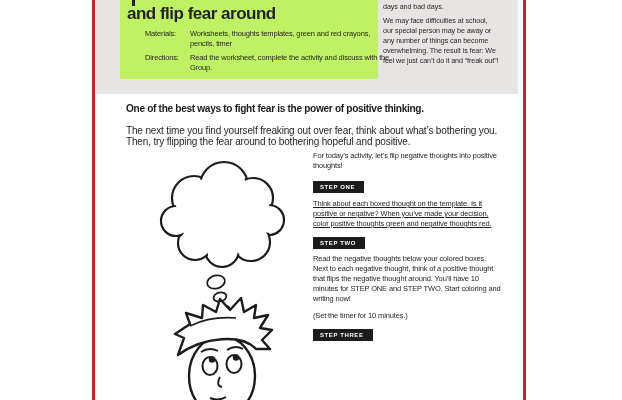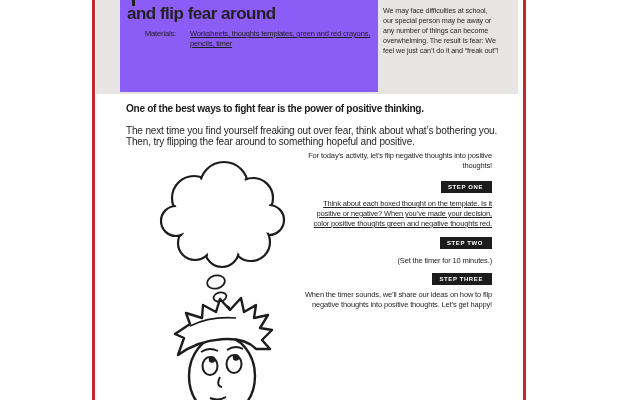--- a/index.html
+++ b/index.html
@@ -4,40 +4,40 @@
 <style>
   html,body{margin:0;padding:0;background:#ffffff;}
   .stage{
     position:relative;width:622px;height:400px;overflow:hidden;background:#ffffff;
     font-family:"Liberation Sans","DejaVu Sans",sans-serif;color:#221f20;
   }
   .rule{position:absolute;top:0;bottom:0;width:3px;background:#c9242b;}
   .rule-left{left:92px;}
   .rule-right{left:523px;}
   .top-band{position:absolute;left:96px;top:0;width:422px;height:94px;background:#e6e5e3;}
-  .header-card{position:absolute;left:120px;top:0;width:258px;height:92px;background:#8b5cf6;}
+  .header-card{position:absolute;left:120px;top:0;width:258px;height:79px;background:#bef264;}
   .cut-frag{position:absolute;left:132px;top:0;width:3px;height:6px;background:#221f20;}
   .card-title{
     position:absolute;left:7px;top:4px;font-size:17px;font-weight:600;
     letter-spacing:-0.5px;color:#221f20;white-space:nowrap;
   }
   .meta-row{position:absolute;left:25px;display:flex;font-size:7.5px;line-height:9.5px;letter-spacing:-0.15px;}
   .meta-row .lbl{width:45px;flex:0 0 45px;}
-  .meta-row .val{width:200px;text-decoration:underline;}
+  .meta-row .val{width:200px;}
   .row-materials{top:29px;}
   .row-directions{top:53px;}
   .note-col{position:absolute;left:383px;top:2px;width:116px;font-size:7.2px;line-height:10px;letter-spacing:-0.1px;color:#2a2728;}
   .note-col .para{margin-top:4px;}
   .main-heading{
     position:absolute;left:126px;top:102px;font-size:11px;font-weight:700;
     letter-spacing:-0.35px;white-space:nowrap;transform:scaleX(0.92);transform-origin:left top;color:#1e1c1d;
   }
   .intro{position:absolute;left:126px;top:126px;font-size:10px;line-height:10.5px;letter-spacing:-0.15px;white-space:nowrap;}
   .illustration{position:absolute;left:150px;top:158px;width:150px;height:242px;}
-  .right-col{position:absolute;left:304px;top:151px;width:188px;font-size:7.5px;line-height:10px;letter-spacing:-0.15px;text-align:right;}
+  .right-col{position:absolute;left:313px;top:151px;width:188px;font-size:7.5px;line-height:10px;letter-spacing:-0.15px;}
   .step-label{
     display:inline-block;background:#1c1c1c;color:#ffffff;font-size:6px;font-weight:700;
     letter-spacing:0.6px;padding:3px 9px 3px 7px;line-height:6px;
   }
   .activity-intro{margin:0;}
   .m-step1{margin-top:10px;}
   .p-step1{margin-top:6px;text-decoration:underline;}
   .m-step2{margin-top:7px;}
   .p-step2{margin-top:5px;}
   .p-note{margin-top:7px;}
@@ -52,33 +52,38 @@
   <div class="rule rule-left"></div>
   <div class="rule rule-right"></div>
   <div class="top-band"></div>
 
   <div class="header-card">
     <div class="card-title">and flip fear around</div>
     <div class="meta-row row-materials">
       <span class="lbl">Materials:</span>
       <span class="val">Worksheets, thoughts templates, green and red crayons, pencils, timer</span>
     </div>
+    <div class="meta-row row-directions">
+      <span class="lbl">Directions:</span>
+      <span class="val">Read the worksheet, complete the activity and discuss with the Group.</span>
+    </div>
   </div>
 
   <div class="cut-frag"></div>
 
   <div class="note-col">
+    <div>days and bad days.</div>
     <div class="para">We may face difficulties at school, our special person may be away or any number of things can become overwhelming. The result is fear: We feel we just can’t do it and “freak out”!</div>
   </div>
 
   <div class="main-heading">One of the best ways to fight fear is the power of positive thinking.</div>
 
   <div class="intro">
     <div>The next time you find yourself freaking out over fear, think about what’s bothering you.</div>
-    <div>Then, try flipping the fear around to something hopeful and positive.</div>
+    <div>Then, try flipping the fear around to bothering hopeful and positive.</div>
   </div>
 
   <svg class="illustration" viewBox="0 0 150 242" xmlns="http://www.w3.org/2000/svg" aria-hidden="true">
 
     <g stroke="#1c1c1c" stroke-width="2.2" fill="#ffffff">
       <circle cx="44" cy="40" r="22"></circle>
       <circle cx="74" cy="28" r="24"></circle>
       <circle cx="103" cy="40" r="20"></circle>
       <circle cx="119" cy="62" r="15"></circle>
       <circle cx="101" cy="84" r="19"></circle>
@@ -128,21 +133,21 @@
     <p class="activity-intro">For today’s activity, let’s flip negative thoughts into positive thoughts!</p>
 
     <div class="m-step1">
       <span class="step-label">STEP ONE</span>
     </div>
     <p class="p-step1">Think about each boxed thought on the template. Is it positive or negative? When you’ve made your decision, color positive thoughts green and negative thoughts red.</p>
 
     <div class="m-step2">
       <span class="step-label">STEP TWO</span>
     </div>
+    <p class="p-step2">Read the negative thoughts below your colored boxes. Next to each negative thought, think of a positive thought that flips the negative thought around. You’ll have 10 minutes for STEP ONE and STEP TWO. Start coloring and writing now!</p>
     <p class="p-note">(Set the timer for 10 minutes.)</p>
 
     <div class="m-step3">
       <span class="step-label">STEP THREE</span>
     </div>
-    <p class="p-step3">When the timer sounds, we’ll share our ideas on how to flip negative thoughts into positive thoughts. Let’s get happy!</p>
   </div>
 
 </div>
 
 </body></html>

